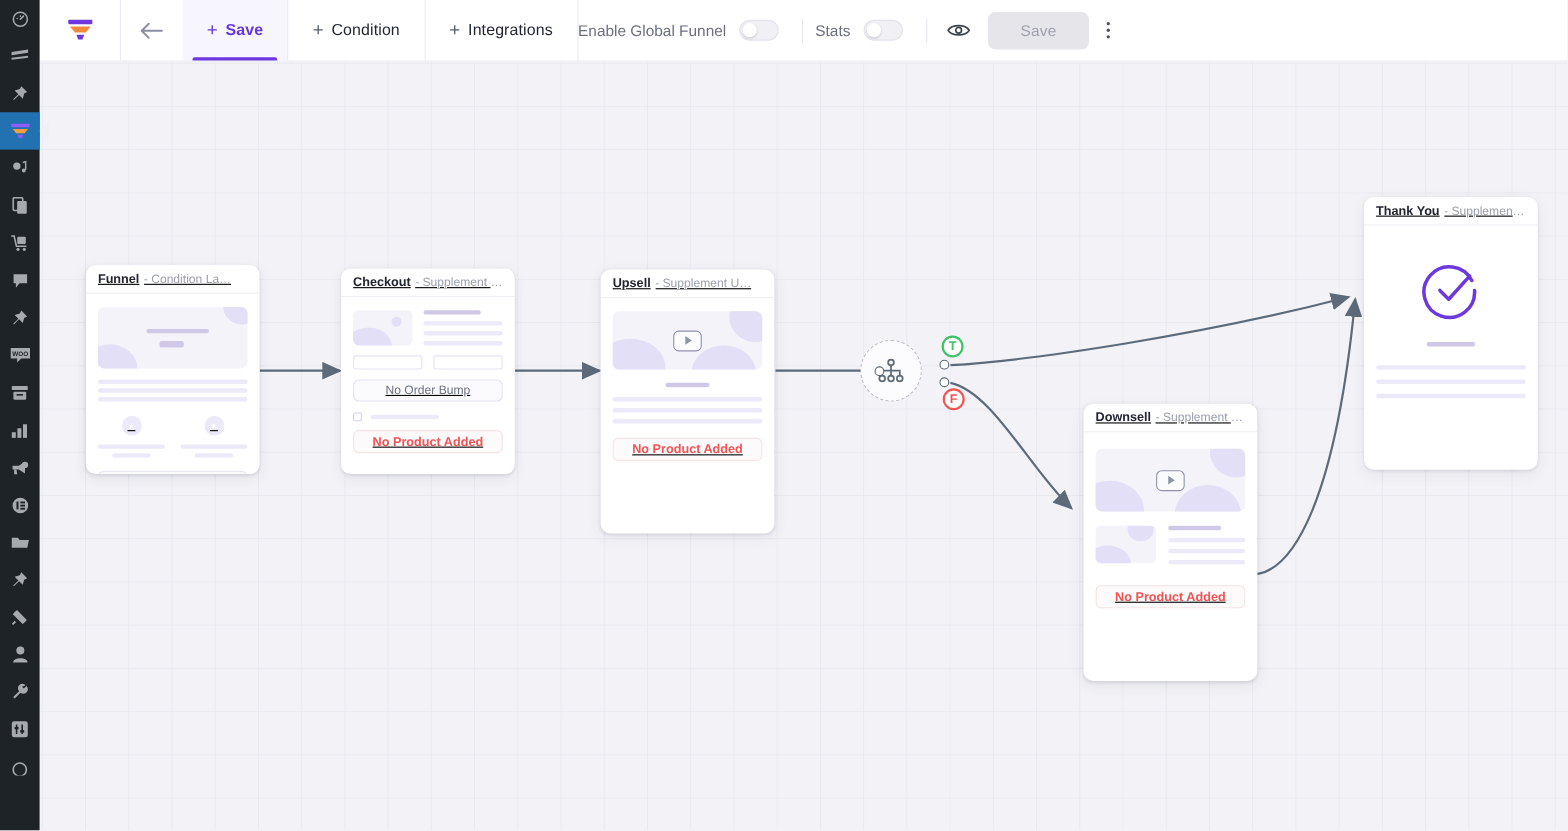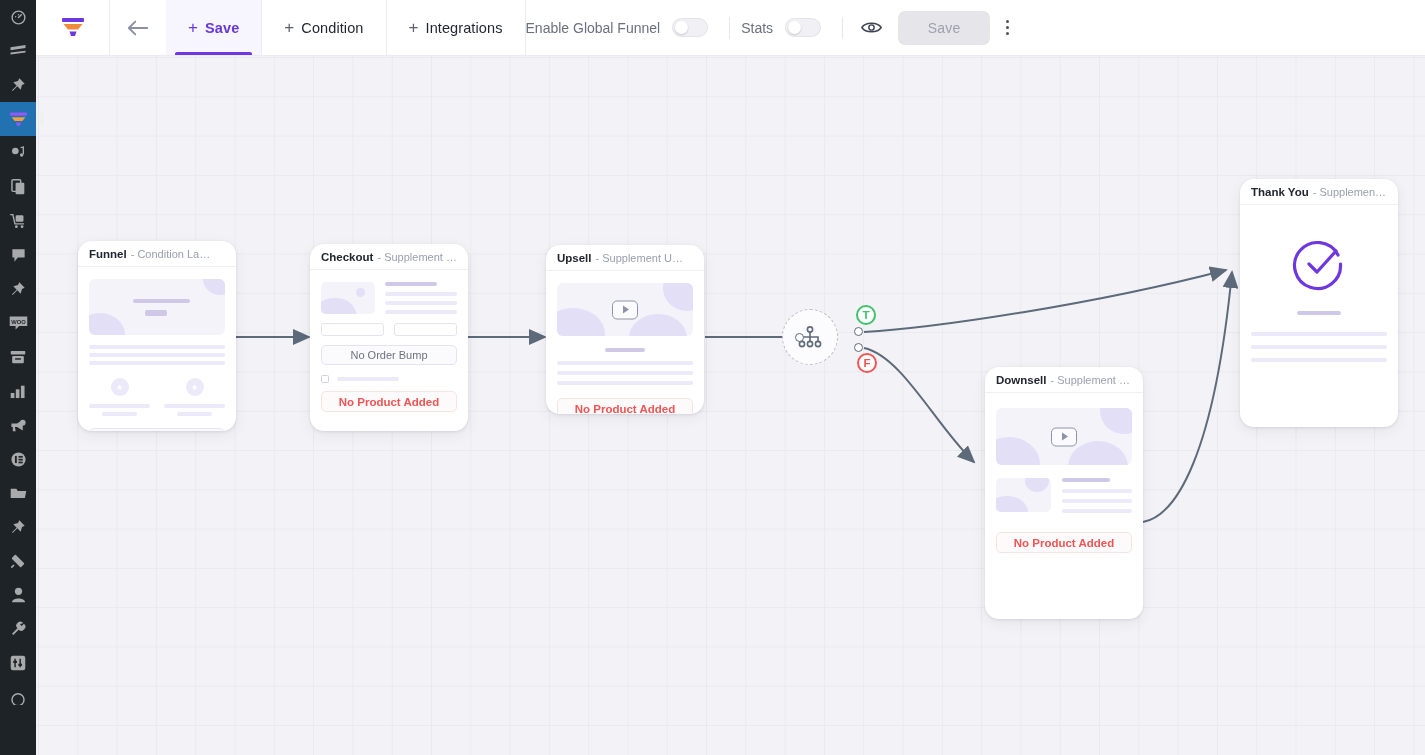--- a/index.html
+++ b/index.html
@@ -117,24 +117,25 @@
     background-size: 39.3px 39.3px;
     background-position: 2px 1px;
     overflow: hidden;
   }
   .edges { position: absolute; left: 0; top: 0; width: 1389px; height: 699px; }
 
   
   .card {
     position: absolute;
     background: #fff;
-    border-radius: 14px;
+    border-radius: 9px;
     box-shadow: 0 1px 3px rgba(30,30,60,.10), 0 4px 14px rgba(30,30,60,.07);
     overflow: hidden;
     z-index: 5;
+    text-decoration: underline;
   }
   .card-head {
     height: 26px; display: flex; align-items: center;
     padding: 0 11px; gap: 4px;
     border-bottom: 1px solid #f0f0f4;
     white-space: nowrap; overflow: hidden;
   }
   .card-title { font-size: 11.5px; font-weight: 700; color: #21252f; }
   .card-sub { font-size: 11px; color: #9a9fae; overflow: hidden; text-overflow: ellipsis; }
   .card-body { padding: 12px 11px 11px; }
@@ -474,21 +475,21 @@
         </div>
         <div class="btn-outline" style="margin-top:9px;">No Order Bump</div>
         <div style="display:flex; align-items:center; gap:8px; margin-top:10px;">
           <span class="chk"></span>
           <span class="bar" style="flex:1; max-width:62px;"></span>
         </div>
         <div class="btn-danger" style="margin-top:8px;">No Product Added</div>
       </div>
     </div>
 
-    <div class="card" style="left:510px; top:189px; width:158px; height:169px;">
+    <div class="card" style="left:510px; top:189px; width:158px; height:240px;">
       <div class="card-head">
         <span class="card-title">Upsell</span>
         <span class="card-sub">- Supplement U…</span>
       </div>
       <div class="card-body">
         <div class="hero" style="height:53px;">
           <div class="blob" style="right:-18px; top:-18px; width:48px; height:46px;"></div>
           <div class="blob" style="left:-16px; bottom:-24px; width:64px; height:52px;"></div>
           <div class="blob" style="right:6px; bottom:-26px; width:58px; height:48px;"></div>
           <div class="play"></div>

